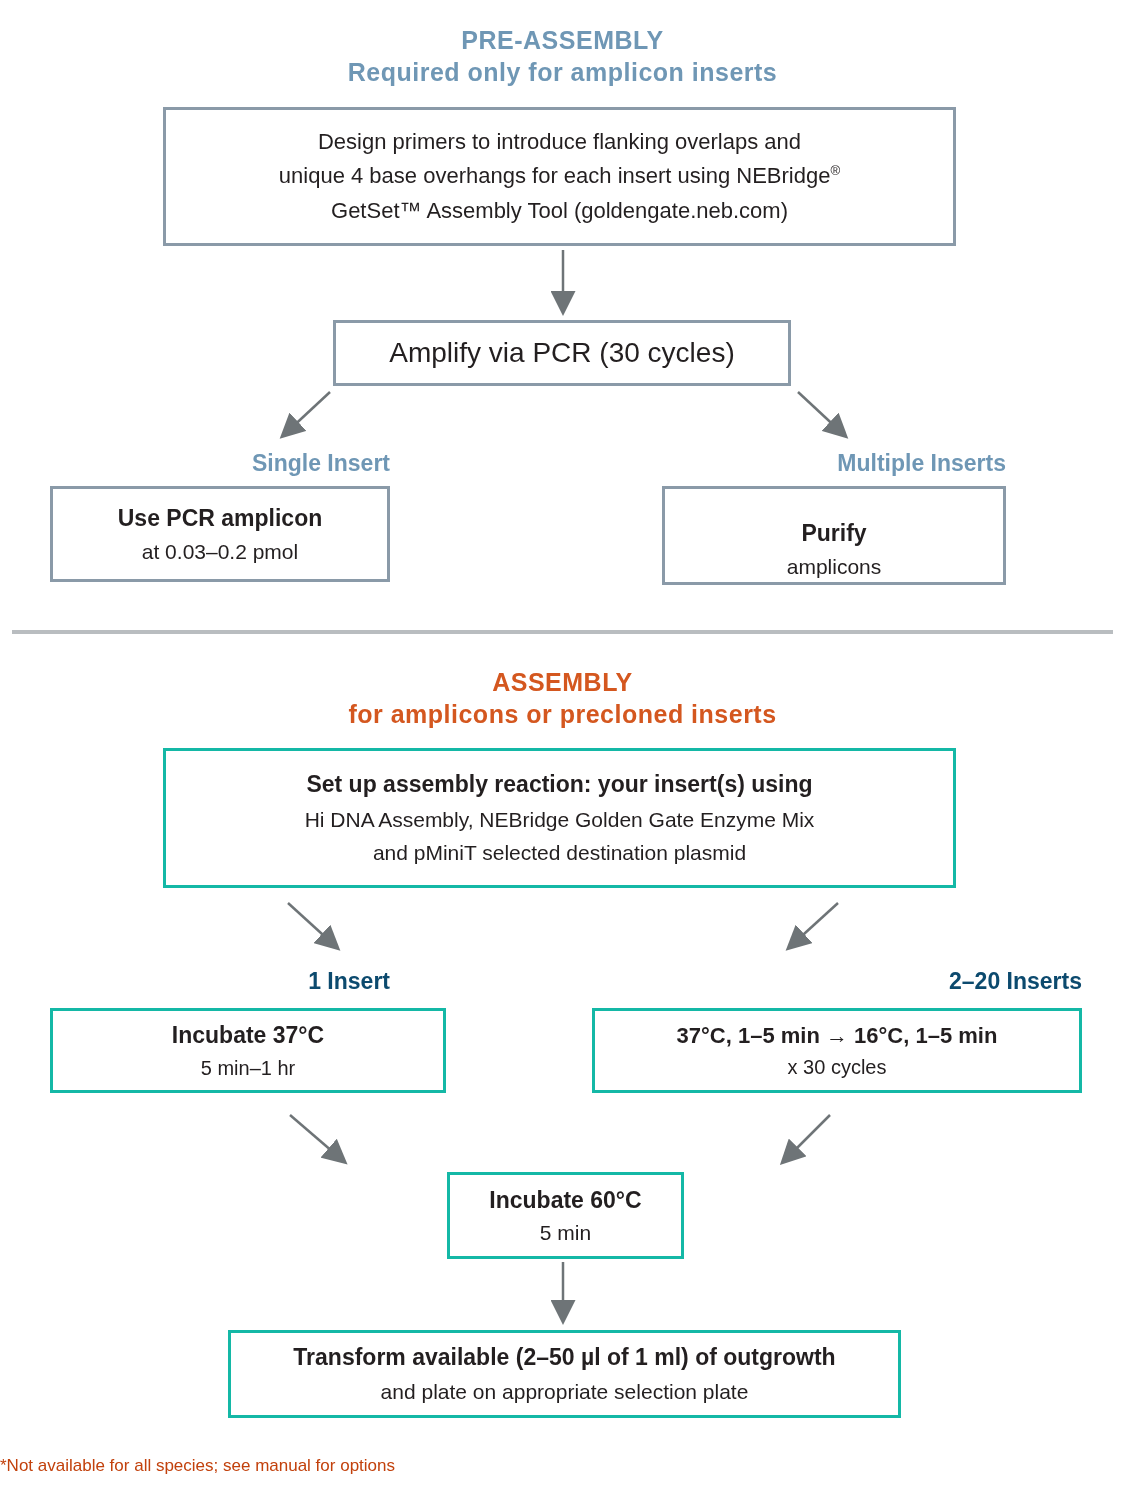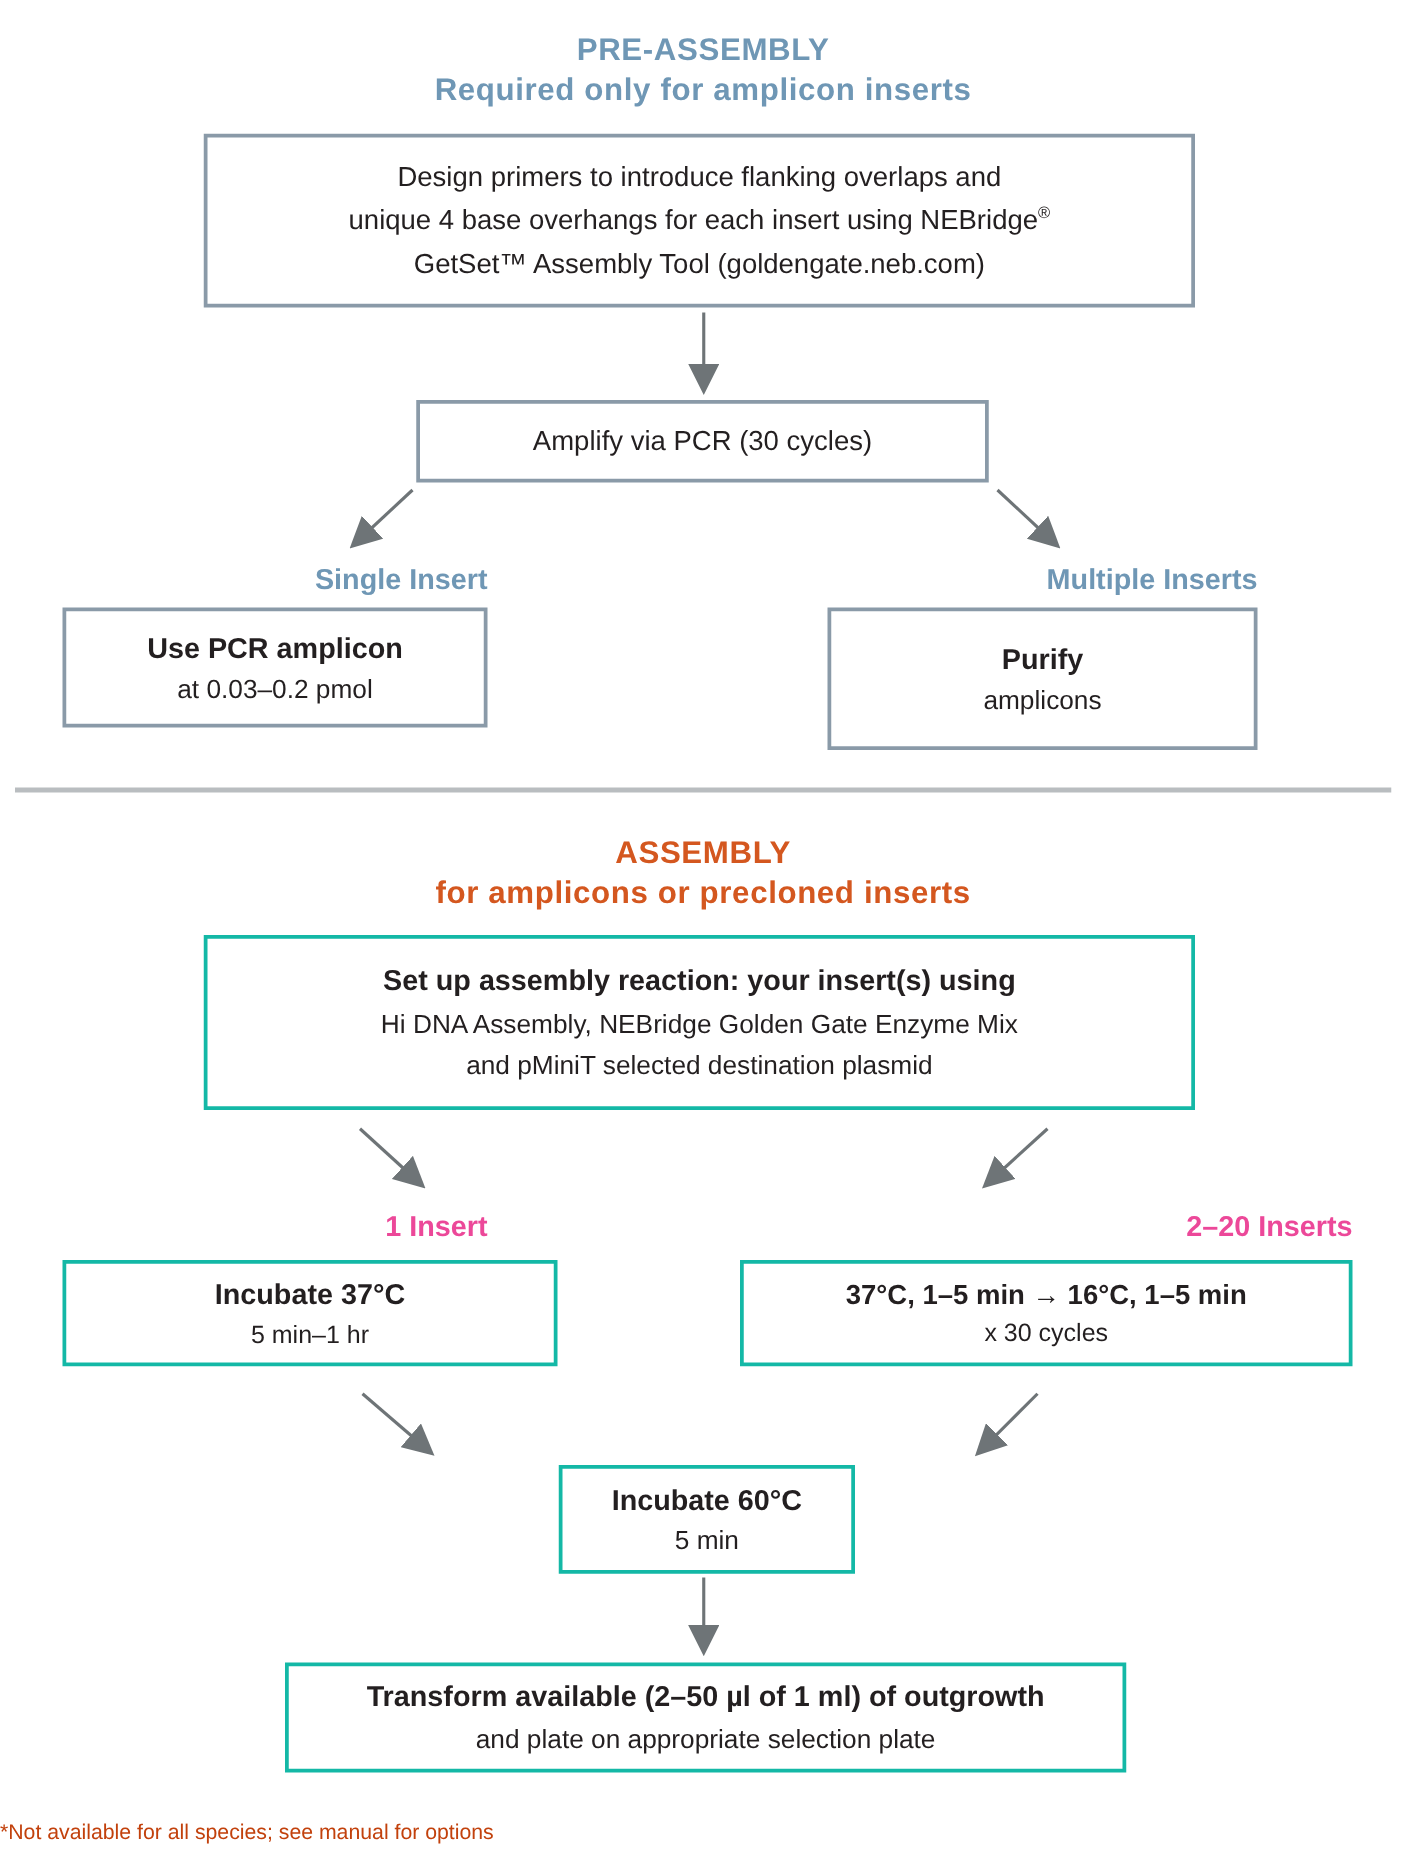--- a/index.html
+++ b/index.html
@@ -43,21 +43,21 @@
   .sec-title .t1{font-size:25px;display:block;}
   .sec-title .t2{font-size:25px;display:block;}
 
   .branch-label{
     position:absolute;
     font-weight:bold;
     font-size:23px;
     text-align:right;
   }
   .branch-label.blue{color:#6f97b5;}
-  .branch-label.orange{color:#ec4899;}
+  .branch-label.orange{color:#0c4a6e;}
 
   .divider{
     position:absolute;
     left:12px;right:12px;
     height:4px;
     background:#b9bdc0;
   }
 
   .footnote{
     position:absolute;
@@ -109,34 +109,34 @@
     <span class="t1">PRE-ASSEMBLY</span>
     <span class="t2">Required only for amplicon inserts</span>
   </div>
 
   <div class="box blue-box" style="left:163px;top:107px;width:793px;height:139px;font-size:22px;line-height:1.55;">
     <span>Design primers to introduce flanking overlaps and</span>
     <span><span>unique 4 base overhangs for each insert using NEBridge</span><span class="sup">®</span></span>
     <span>GetSet™ Assembly Tool (goldengate.neb.com)</span>
   </div>
 
-  <div class="box blue-box" style="left:333px;top:320px;width:458px;height:66px;font-size:22px;">
+  <div class="box blue-box" style="left:333px;top:320px;width:458px;height:66px;font-size:28px;">
     <span>Amplify via PCR (30 cycles)</span>
   </div>
 
   <div class="branch-label blue" style="left:50px;top:450px;width:340px;">Single Insert</div>
 
   <div class="branch-label blue" style="left:662px;top:450px;width:344px;">Multiple Inserts</div>
 
   <div class="box blue-box" style="left:50px;top:486px;width:340px;height:96px;font-size:21px;line-height:1.5;">
     <span class="l1" style="font-size:23px;">Use PCR amplicon</span>
     <span class="l2">at 0.03–0.2 pmol</span>
   </div>
 
-  <div class="box blue-box" style="left:662px;top:486px;width:344px;height:114px;font-size:21px;line-height:1.5;">
+  <div class="box blue-box" style="left:662px;top:486px;width:344px;height:99px;font-size:21px;line-height:1.5;justify-content:flex-end;">
     <span class="l1" style="font-size:23px;">Purify</span>
     <span class="l2">amplicons</span>
   </div>
 
   <div class="divider" style="top:630px;"></div>
 
   <div class="sec-title orange" style="top:666px;">
     <span class="t1">ASSEMBLY</span>
     <span class="t2">for amplicons or precloned inserts</span>
   </div>

